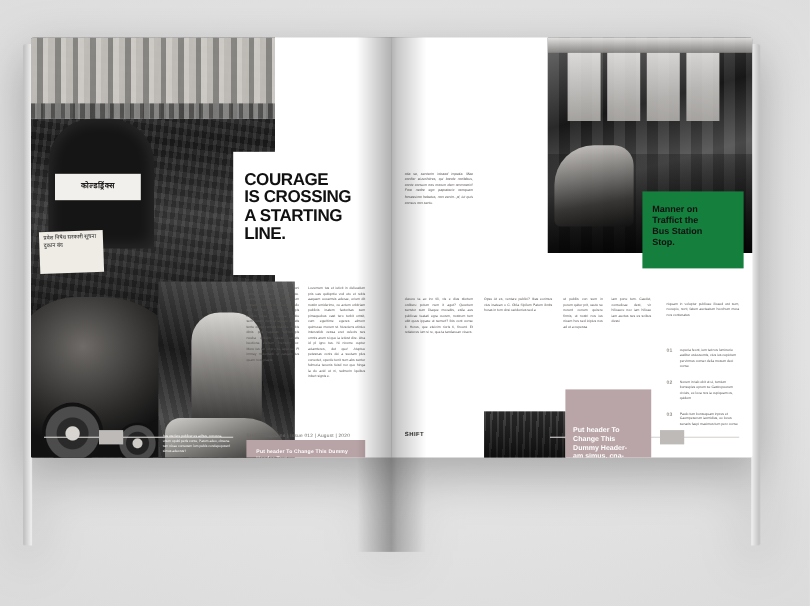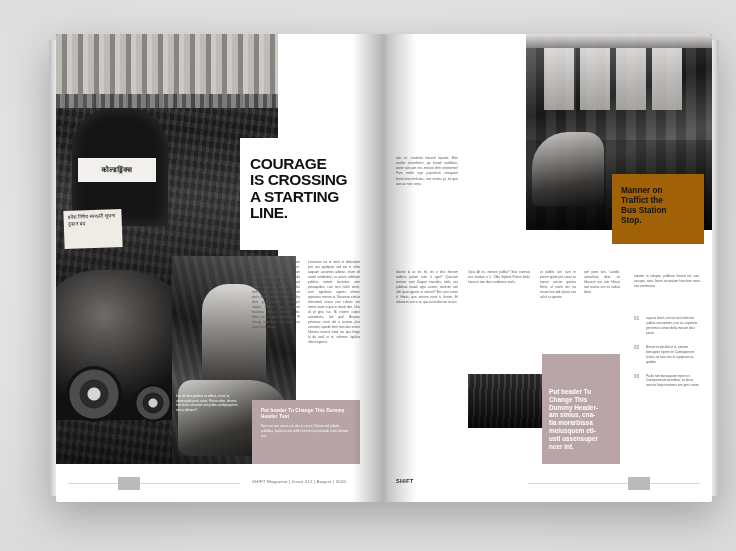--- a/index.html
+++ b/index.html
@@ -10,21 +10,21 @@
     position:relative;
   }
   
   #backdrop{
     position:absolute;inset:0;
     background:
       radial-gradient(120% 90% at 50% 45%, #eeeeee 0%, #e0e0e0 55%, #d4d4d4 100%);
   }
   
   #spread{
-    position:absolute;left:56px;top:34px;width:656px;height:468px;
+    position:absolute;left:28px;top:34px;width:656px;height:382px;
     filter:drop-shadow(0 14px 22px rgba(0,0,0,.28));
   }
   .page{
     position:absolute;top:0;bottom:0;background:#fff;overflow:hidden;
   }
   #left-page{left:0;width:328px;border-radius:2px 0 0 2px;}
   #right-page{left:328px;width:328px;border-radius:0 2px 2px 0;}
   
   #left-edge{
     position:absolute;left:-7px;top:6px;width:8px;height:456px;
@@ -180,21 +180,21 @@
     position:absolute;left:0;bottom:0;width:186px;height:90px;
     background:linear-gradient(180deg,rgba(10,10,10,.25),rgba(0,0,0,.85));
   }
   #bus-person{
     position:absolute;left:6px;bottom:24px;width:72px;height:74px;
     background:linear-gradient(170deg,#d8d5d2,#3a3836 70%,#111);
     border-radius:36px 18px 6px 6px;opacity:.92;
   }
   
   #title-card{
-    position:absolute;left:228px;top:140px;width:92px;height:70px;background:#a16207;z-index:16;
+    position:absolute;left:228px;top:140px;width:92px;height:70px;background:#15803d;z-index:16;
   }
   #title-card .t{
     position:absolute;left:9px;top:12px;width:74px;
     font-size:8.2px;font-weight:800;line-height:1.2;color:#111;white-space:pre-line;
   }
   
   #r-italic{
     left:12px;top:122px;width:62px;position:absolute;
     font-size:3.2px;line-height:1.6;font-style:italic;color:#5a5755;text-align:justify;
   }

